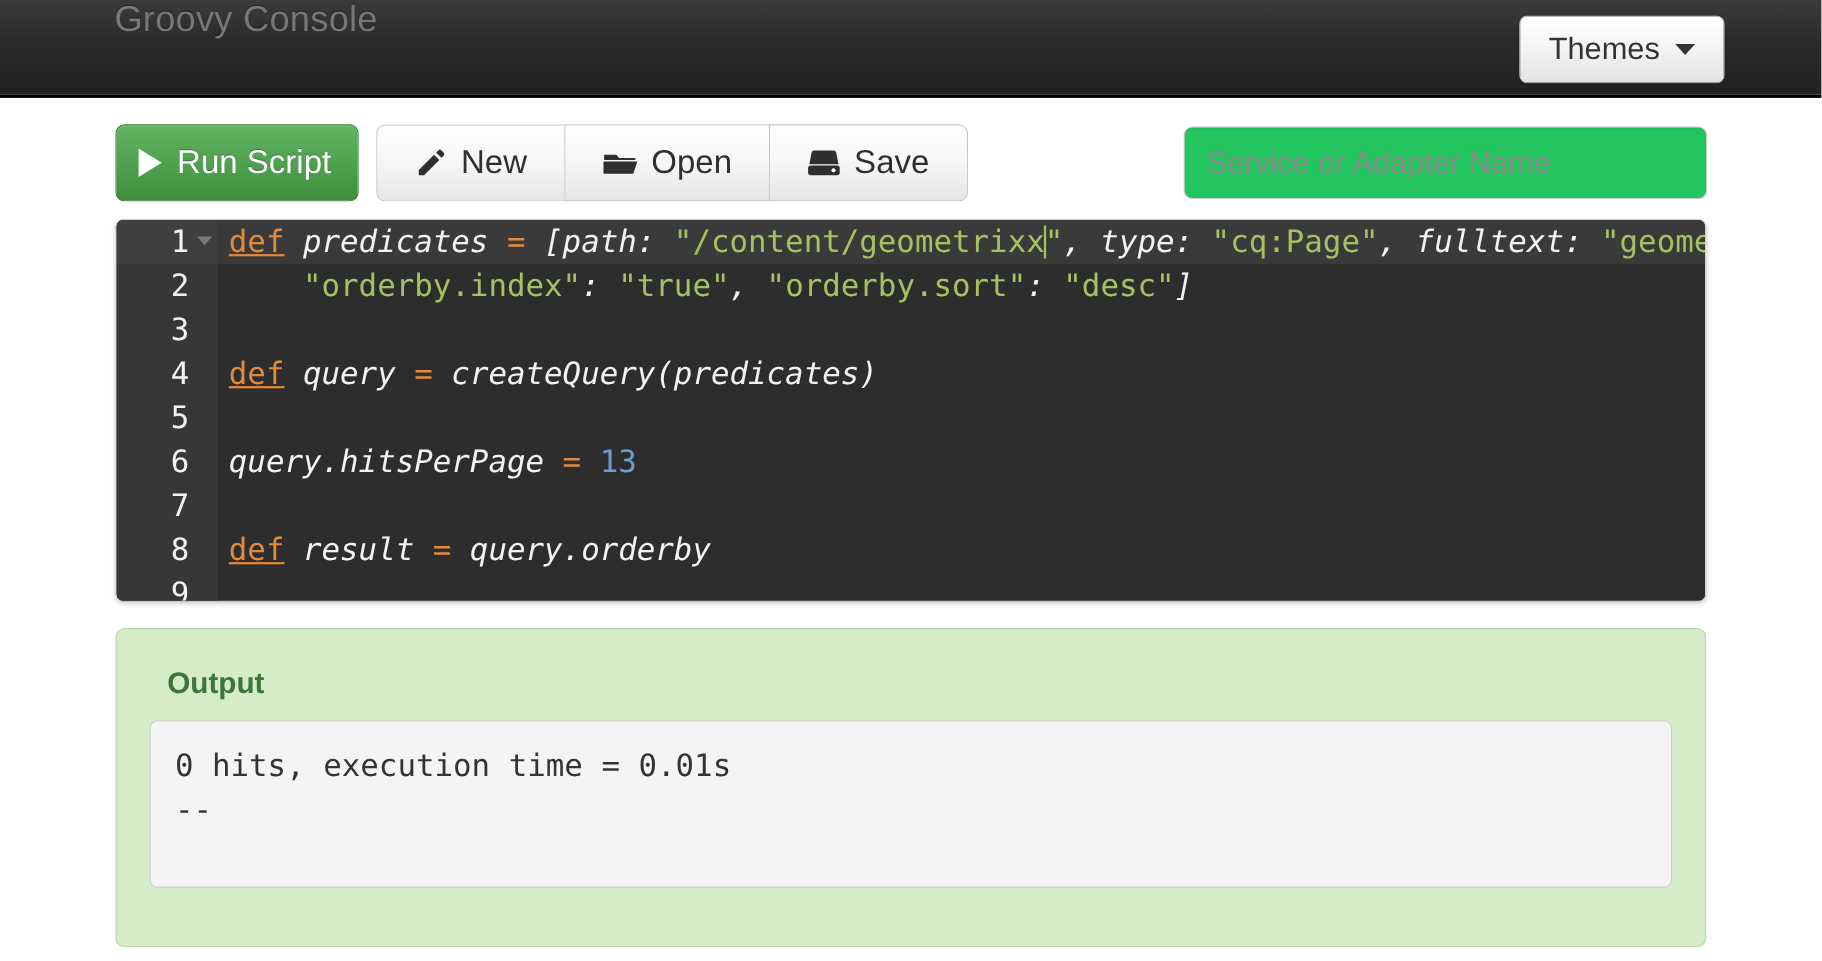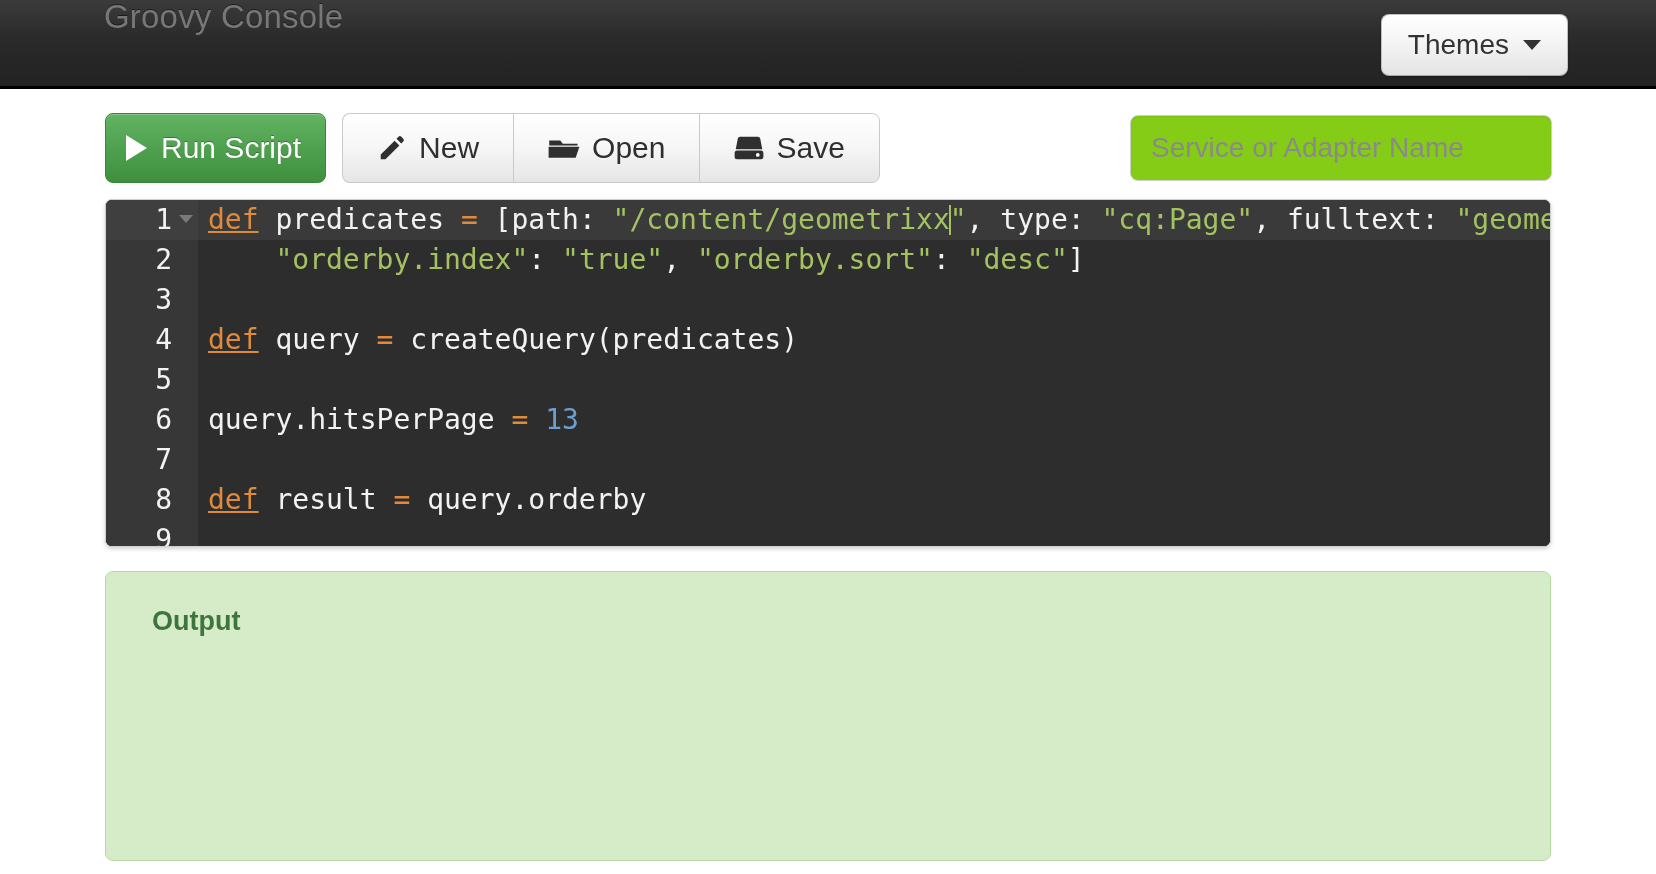--- a/index.html
+++ b/index.html
@@ -107,27 +107,27 @@
     box-shadow: inset 0 1px 0 rgba(255,255,255,0.95);
   }
   .tbtn:first-child { border-radius: 8px 0 0 8px; }
   .tbtn:last-child  { border-radius: 0 8px 8px 0; border-right-width: 1px; }
   .tbtn svg { display: block; }
 
   .name-input {
     position: absolute;
     right: 88px;
     top: 2px;
-    width: 422px;
+    width: 476px;
     height: 66px;
     padding: 0 20px;
     font-size: 28px;
     font-family: "Liberation Sans", sans-serif;
     color: #555555;
-    background: #84cc16;
+    background: #22c55e;
     border: 1px solid #cfcfcf;
     border-radius: 8px;
     box-shadow: inset 0 1px 2px rgba(0,0,0,0.06);
     outline: none;
   }
   .name-input::placeholder { color: #8a8a8a; }
 
   
   .editor-wrap {
     margin: 14px 105px 0 105px;
@@ -174,21 +174,21 @@
   }
   .cm-code {
     padding-left: 10px;
     flex: 1 1 auto;
     overflow: hidden;
   }
   .tok-kw  { color: #e08a3c; text-decoration: underline; }
   .tok-op  { color: #e08a3c; }
   .tok-str { color: #a5c261; }
   .tok-num { color: #6c9ece; }
-  .tok-txt { color: #f2f2f2; }
+  .tok-txt { color: #f2f2f2; font-style: italic; }
   .caret-bar {
     display: inline-block;
     width: 2px;
     height: 30px;
     background: #a5c261;
     vertical-align: -6px;
     margin: 0 -1px;
   }
 
   
@@ -286,13 +286,15 @@
       <div class="cm-row"><div class="cm-gutter">5</div><div class="cm-code"></div></div>
       <div class="cm-row"><div class="cm-gutter">6</div><div class="cm-code"><span class="tok-txt">query.hitsPerPage </span><span class="tok-op">=</span><span class="tok-txt"> </span><span class="tok-num">13</span></div></div>
       <div class="cm-row"><div class="cm-gutter">7</div><div class="cm-code"></div></div>
       <div class="cm-row"><div class="cm-gutter">8</div><div class="cm-code"><span class="tok-kw">def</span><span class="tok-txt"> result </span><span class="tok-op">=</span><span class="tok-txt"> query.orderby</span></div></div>
       <div class="cm-row"><div class="cm-gutter">9</div><div class="cm-code"></div></div>
     </div>
 </div>
 
 <div class="output-panel">
   <div class="output-title">Output</div>
+  <pre class="output-pre">0 hits, execution time = 0.01s
+--</pre>
 </div>
 
 </body></html>

